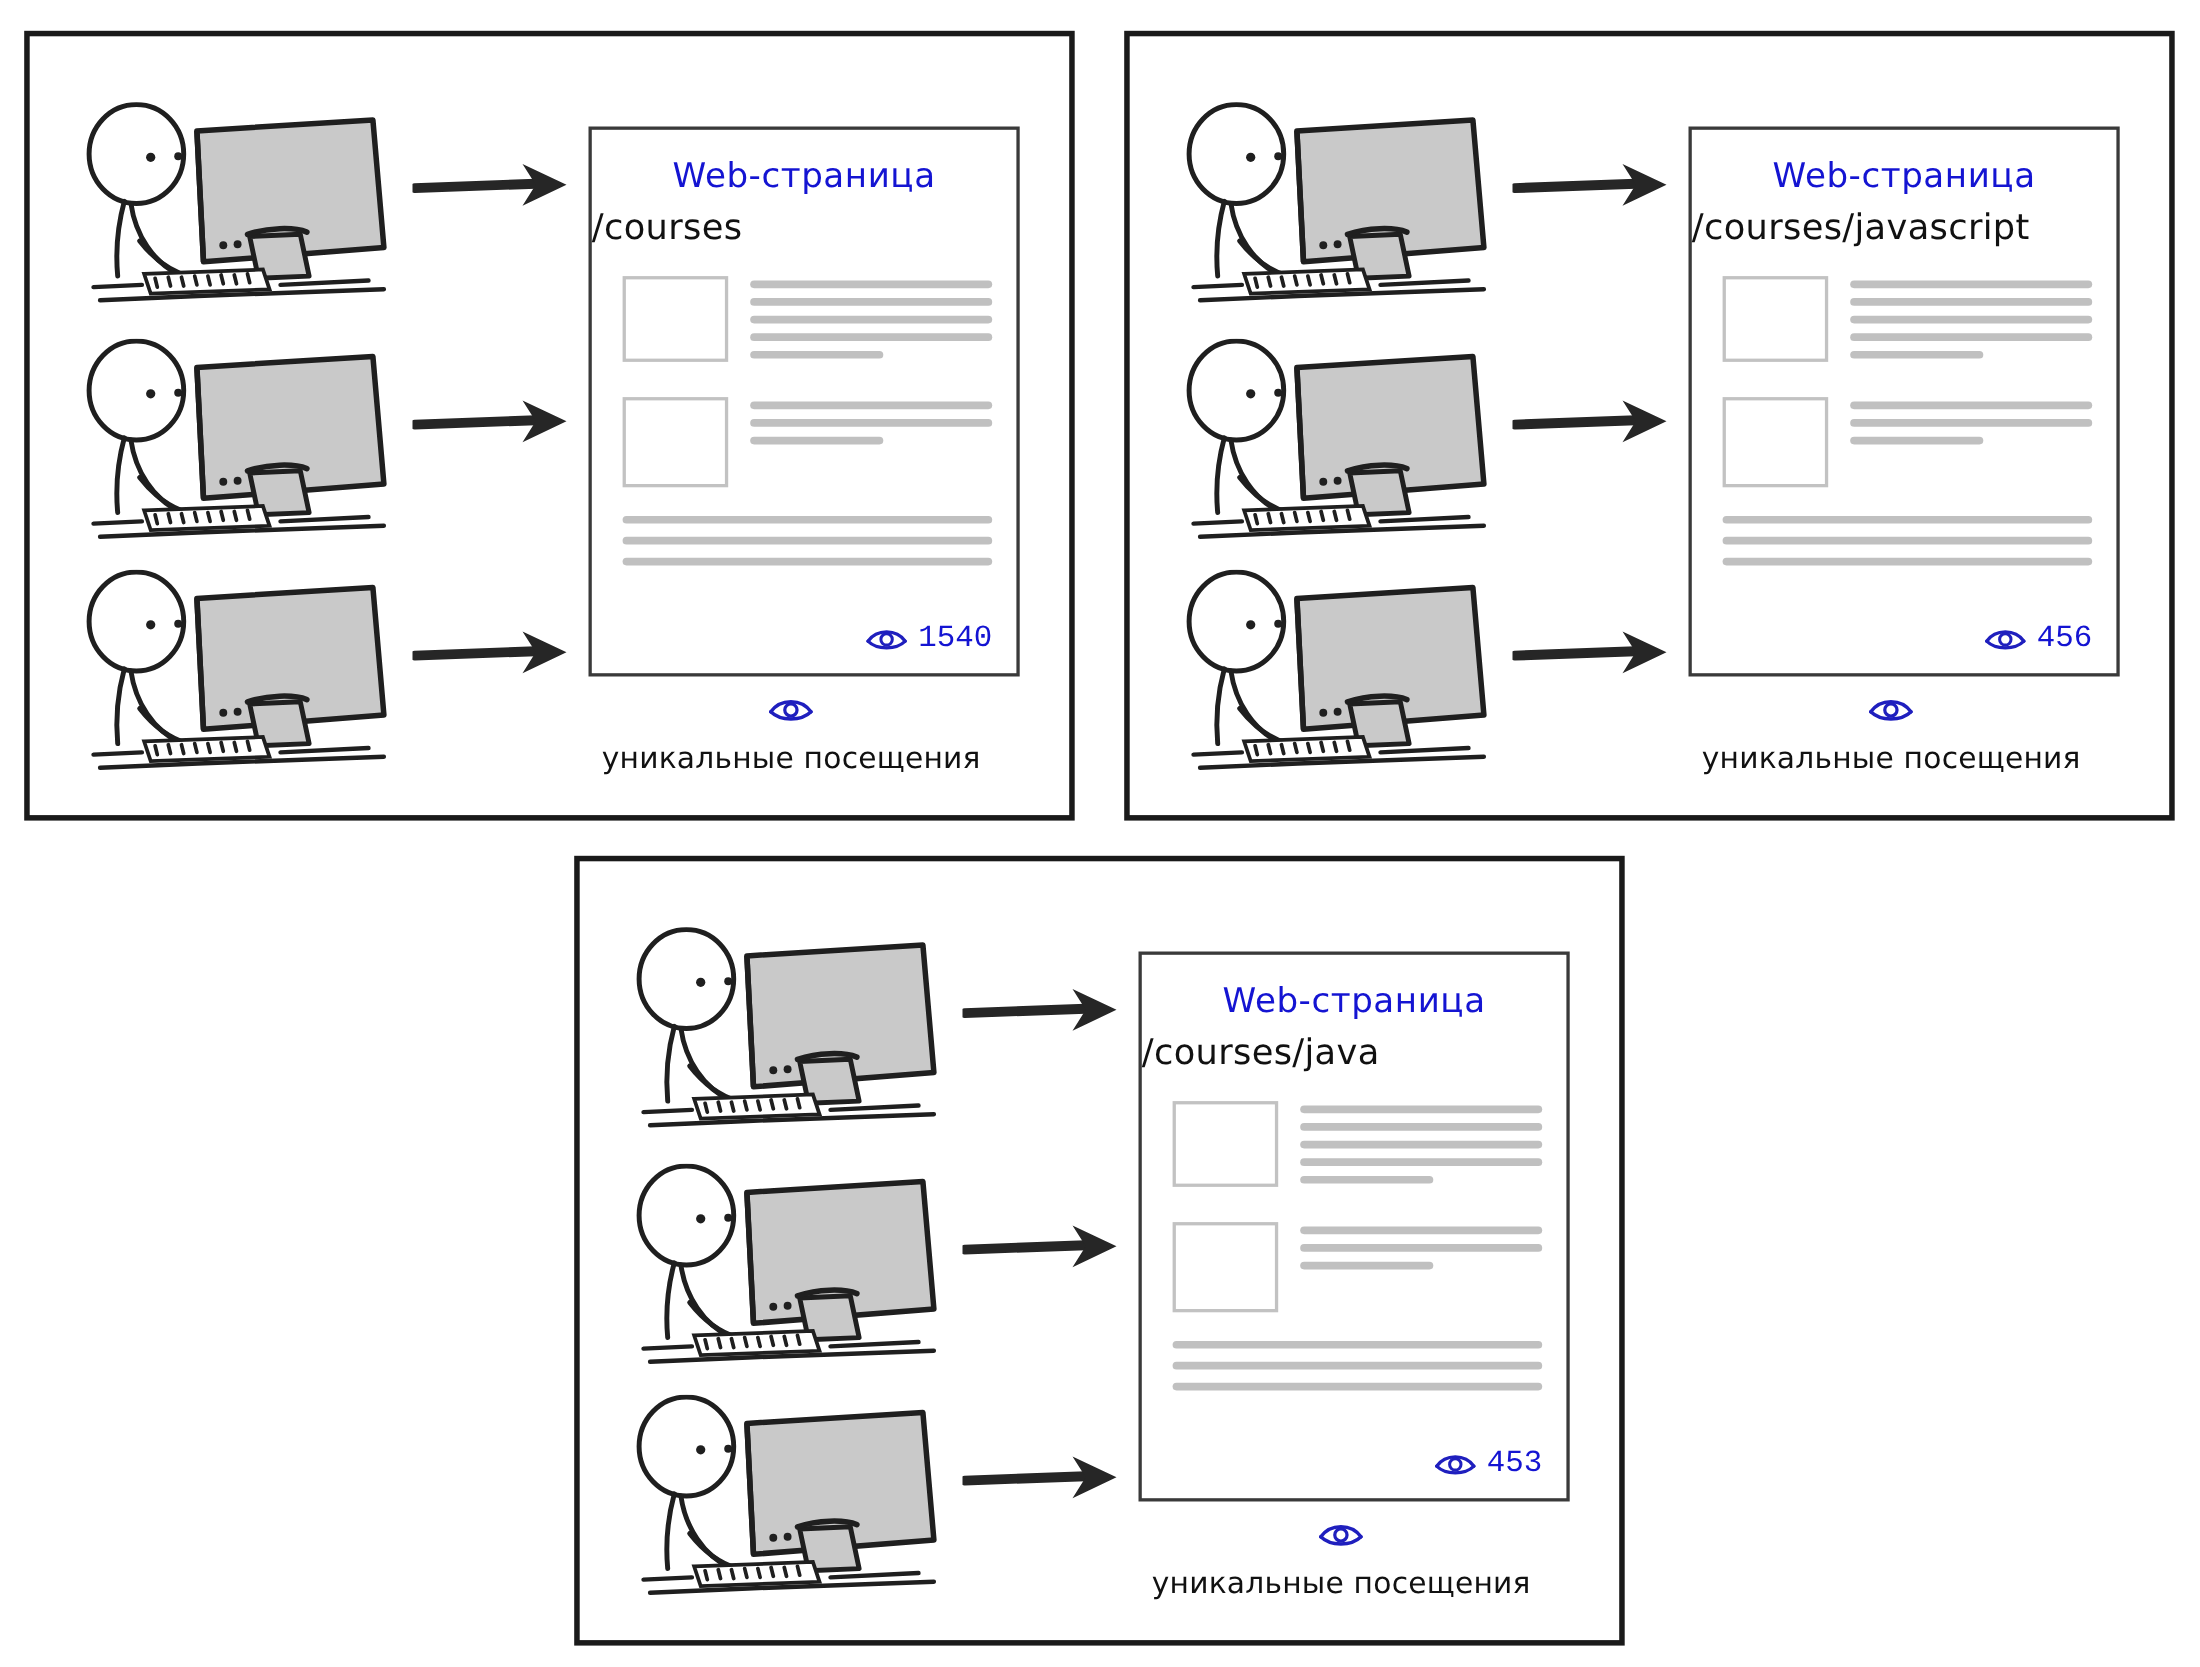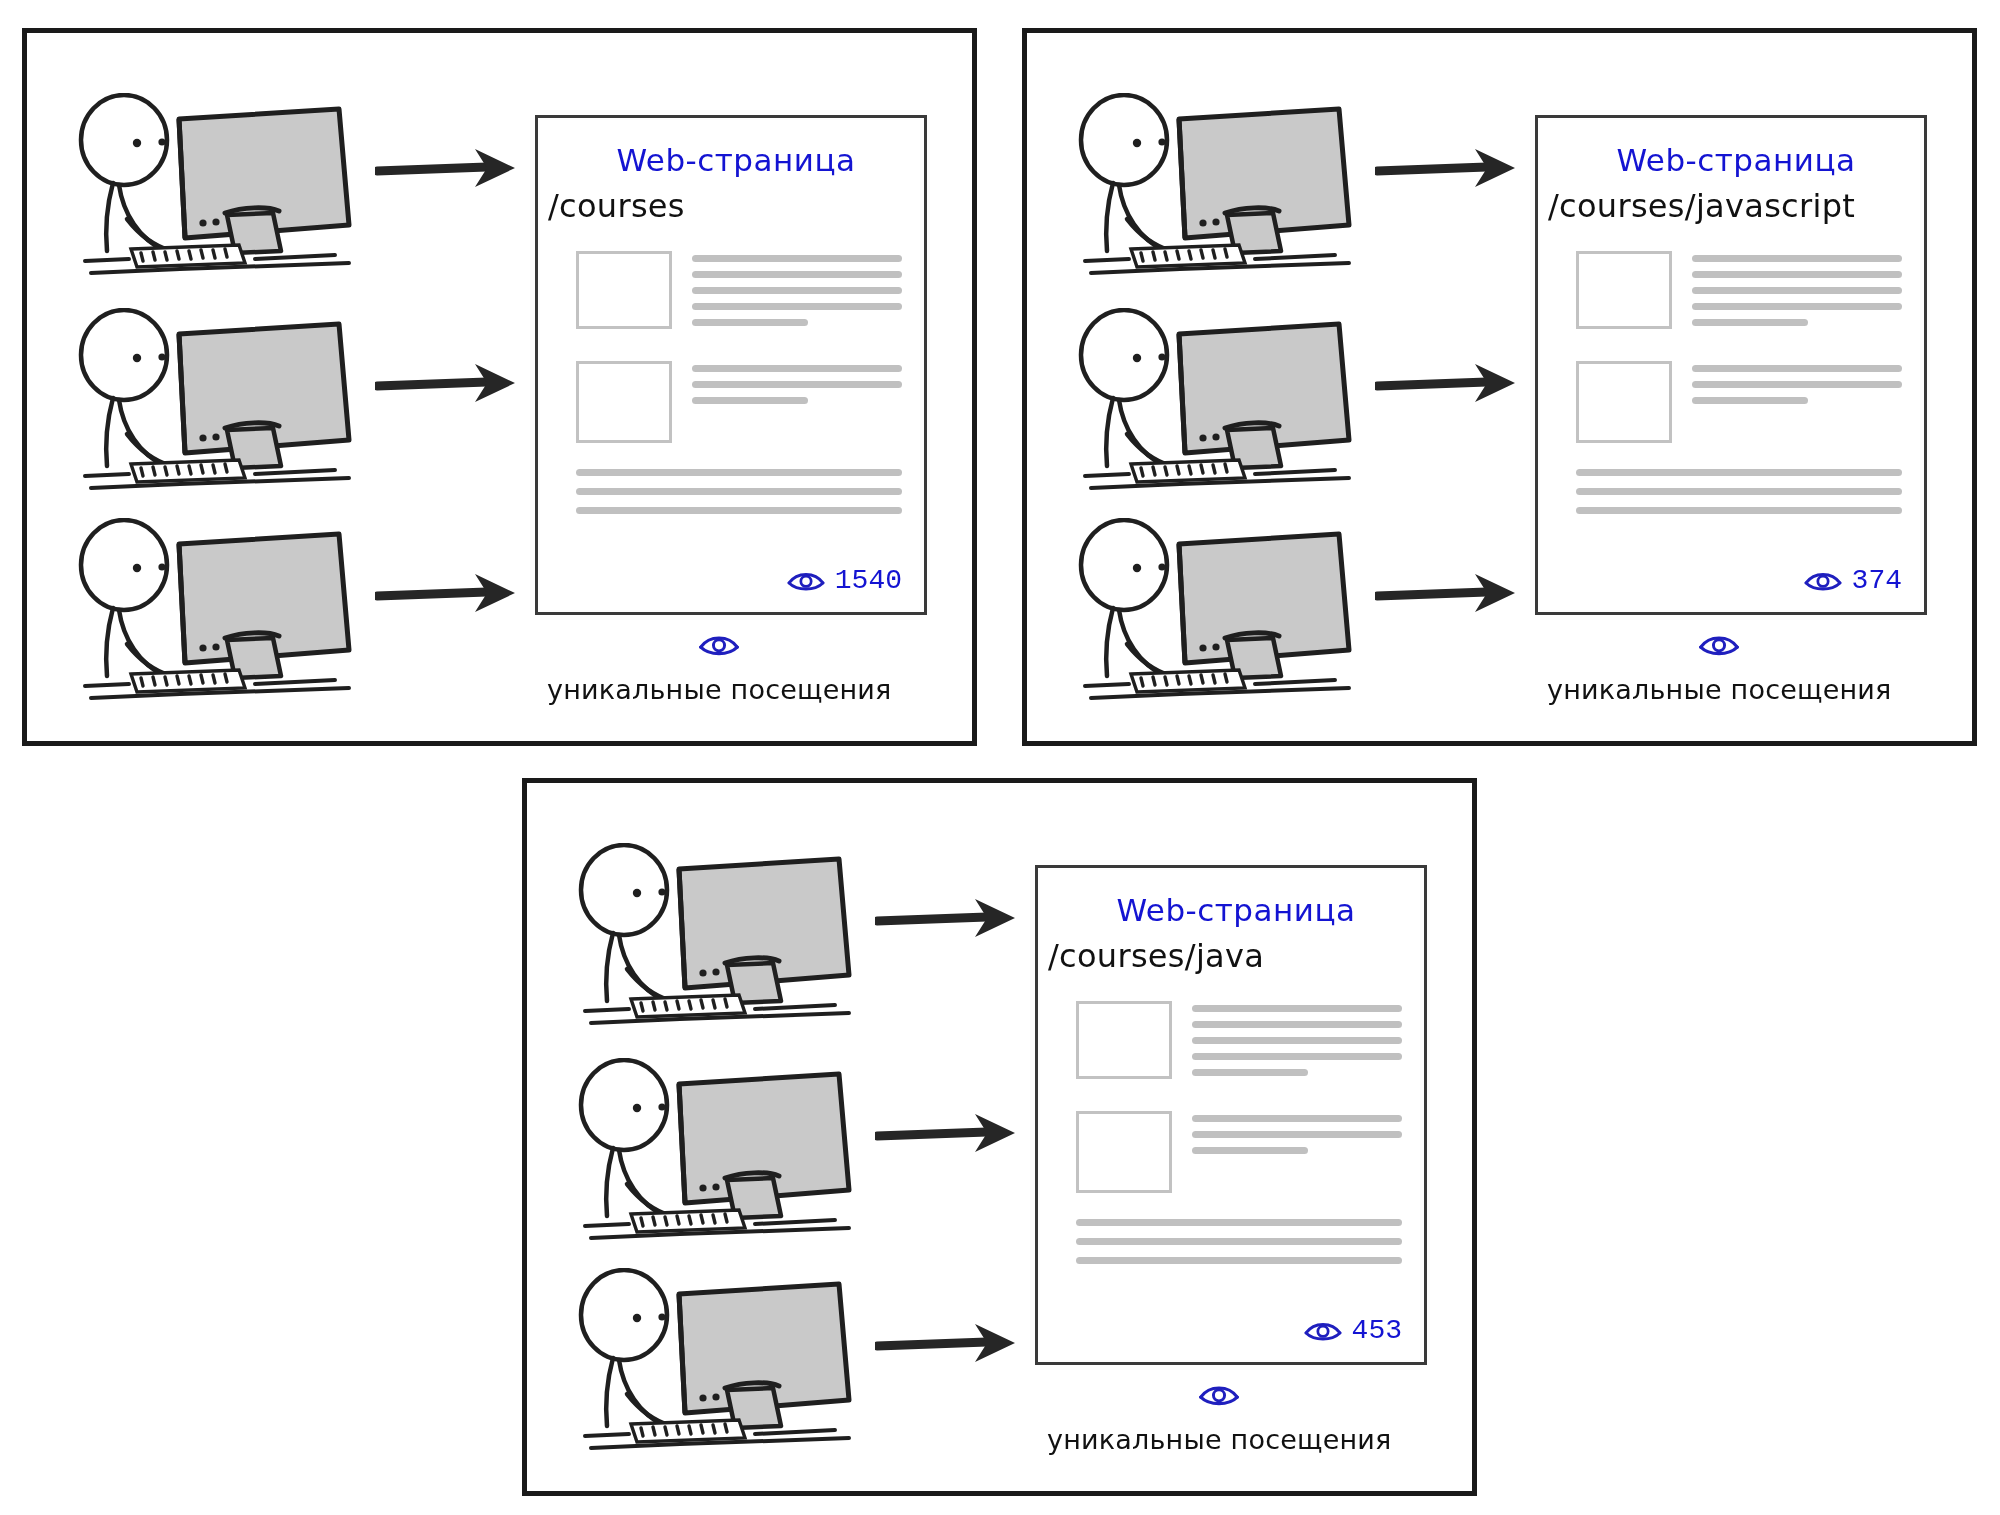--- a/index.html
+++ b/index.html
@@ -62,21 +62,20 @@
   
   .page-card {
     position: absolute;
     left: 508px;
     top: 82px;
     width: 392px;
     height: 500px;
     border: 3px solid #3a3a3a;
     background: #ffffff;
     box-sizing: border-box;
-    padding-left: 10px;
   }
   .page-title {
     text-align: center;
     color: #1414d2;
     font-size: 31px;
     font-family: "DejaVu Sans", sans-serif;
     margin-top: 24px;
     letter-spacing: 0.5px;
   }
   .page-url {
@@ -511,21 +510,21 @@
           <div class="tline w100"></div>
         </div>
       <div class="counter">
         <span class="eye">
 <svg viewBox="0 0 46 26" width="38" height="21" xmlns="http://www.w3.org/2000/svg">
   <path d="M2 16 C 12 2, 34 2, 44 16" fill="none" stroke="#1f1fbe" stroke-width="3.6" stroke-linecap="round"></path>
   <path d="M2 16 C 12 26, 34 26, 44 16" fill="none" stroke="#1f1fbe" stroke-width="3.6" stroke-linecap="round"></path>
   <circle cx="23" cy="14" r="6.4" fill="none" stroke="#1f1fbe" stroke-width="3.4"></circle>
 </svg>
           </span>
-        <span class="num">374</span>
+        <span class="num">456</span>
       </div>
     </div>
 
     <div class="legend">
       <span class="eye-lg">
 <svg viewBox="0 0 46 26" width="40" height="23" xmlns="http://www.w3.org/2000/svg">
   <path d="M2 16 C 12 2, 34 2, 44 16" fill="none" stroke="#1f1fbe" stroke-width="3.6" stroke-linecap="round"></path>
   <path d="M2 16 C 12 26, 34 26, 44 16" fill="none" stroke="#1f1fbe" stroke-width="3.6" stroke-linecap="round"></path>
   <circle cx="23" cy="14" r="6.4" fill="none" stroke="#1f1fbe" stroke-width="3.4"></circle>
 </svg>

